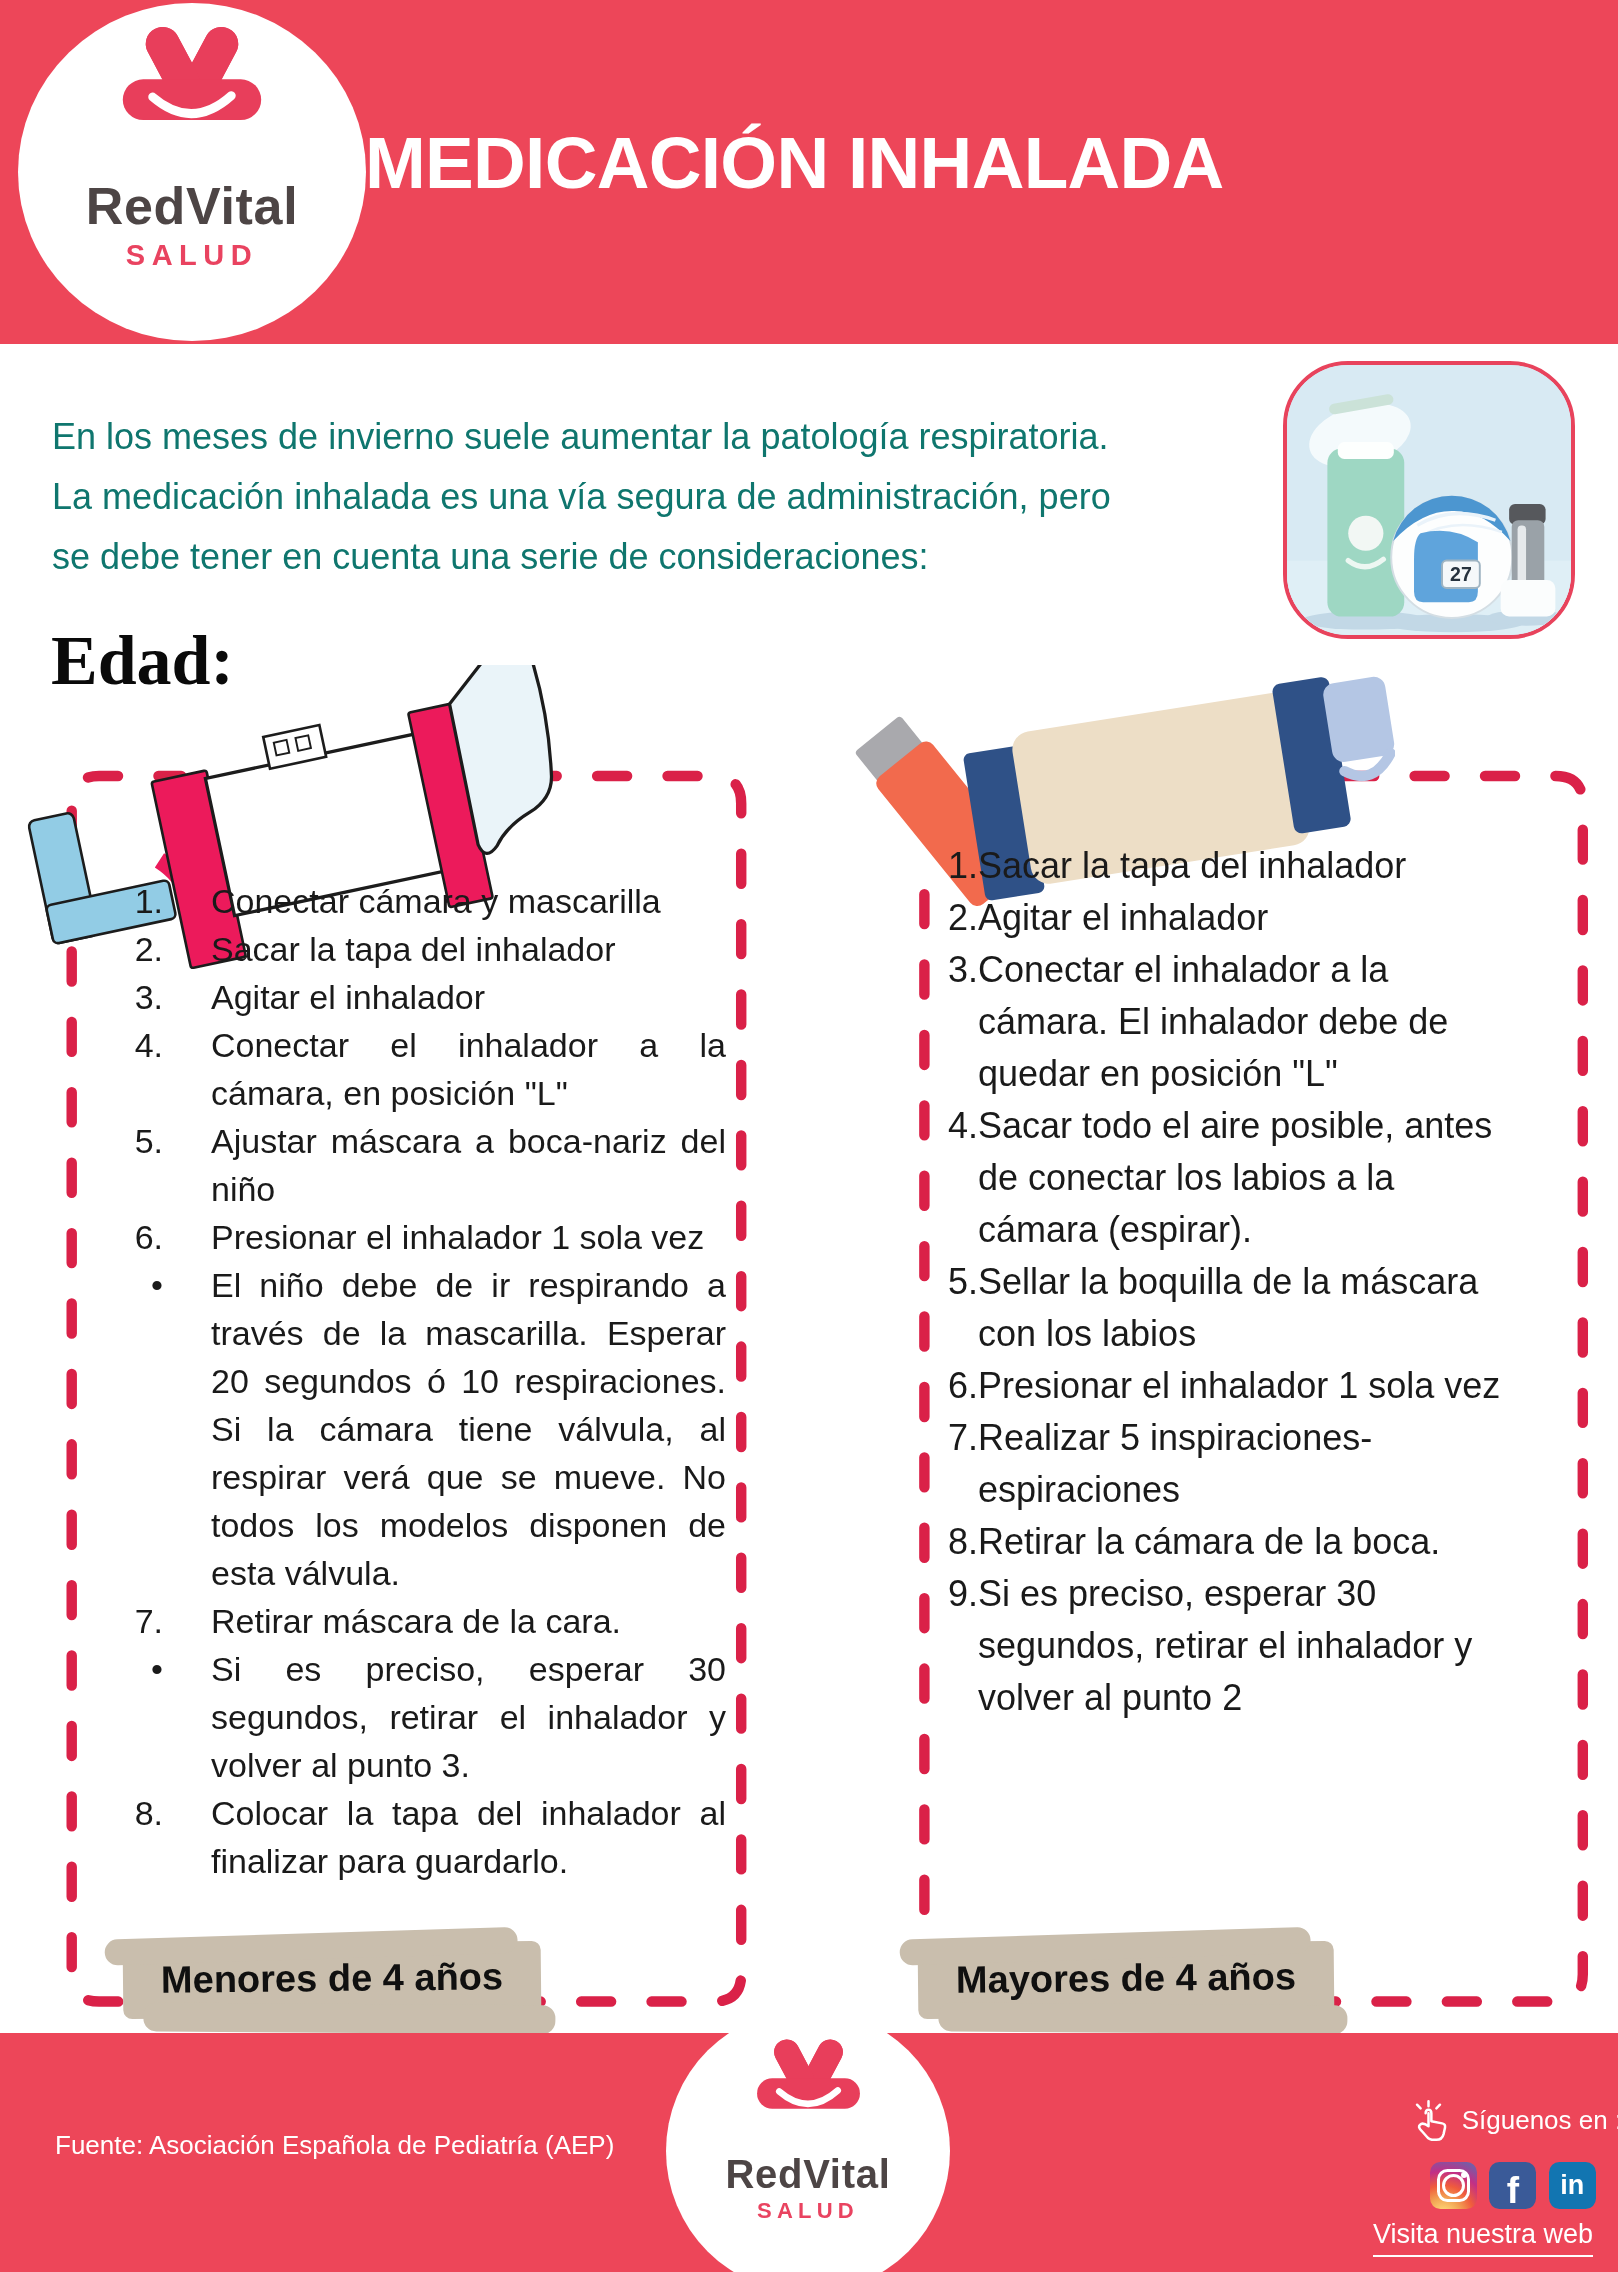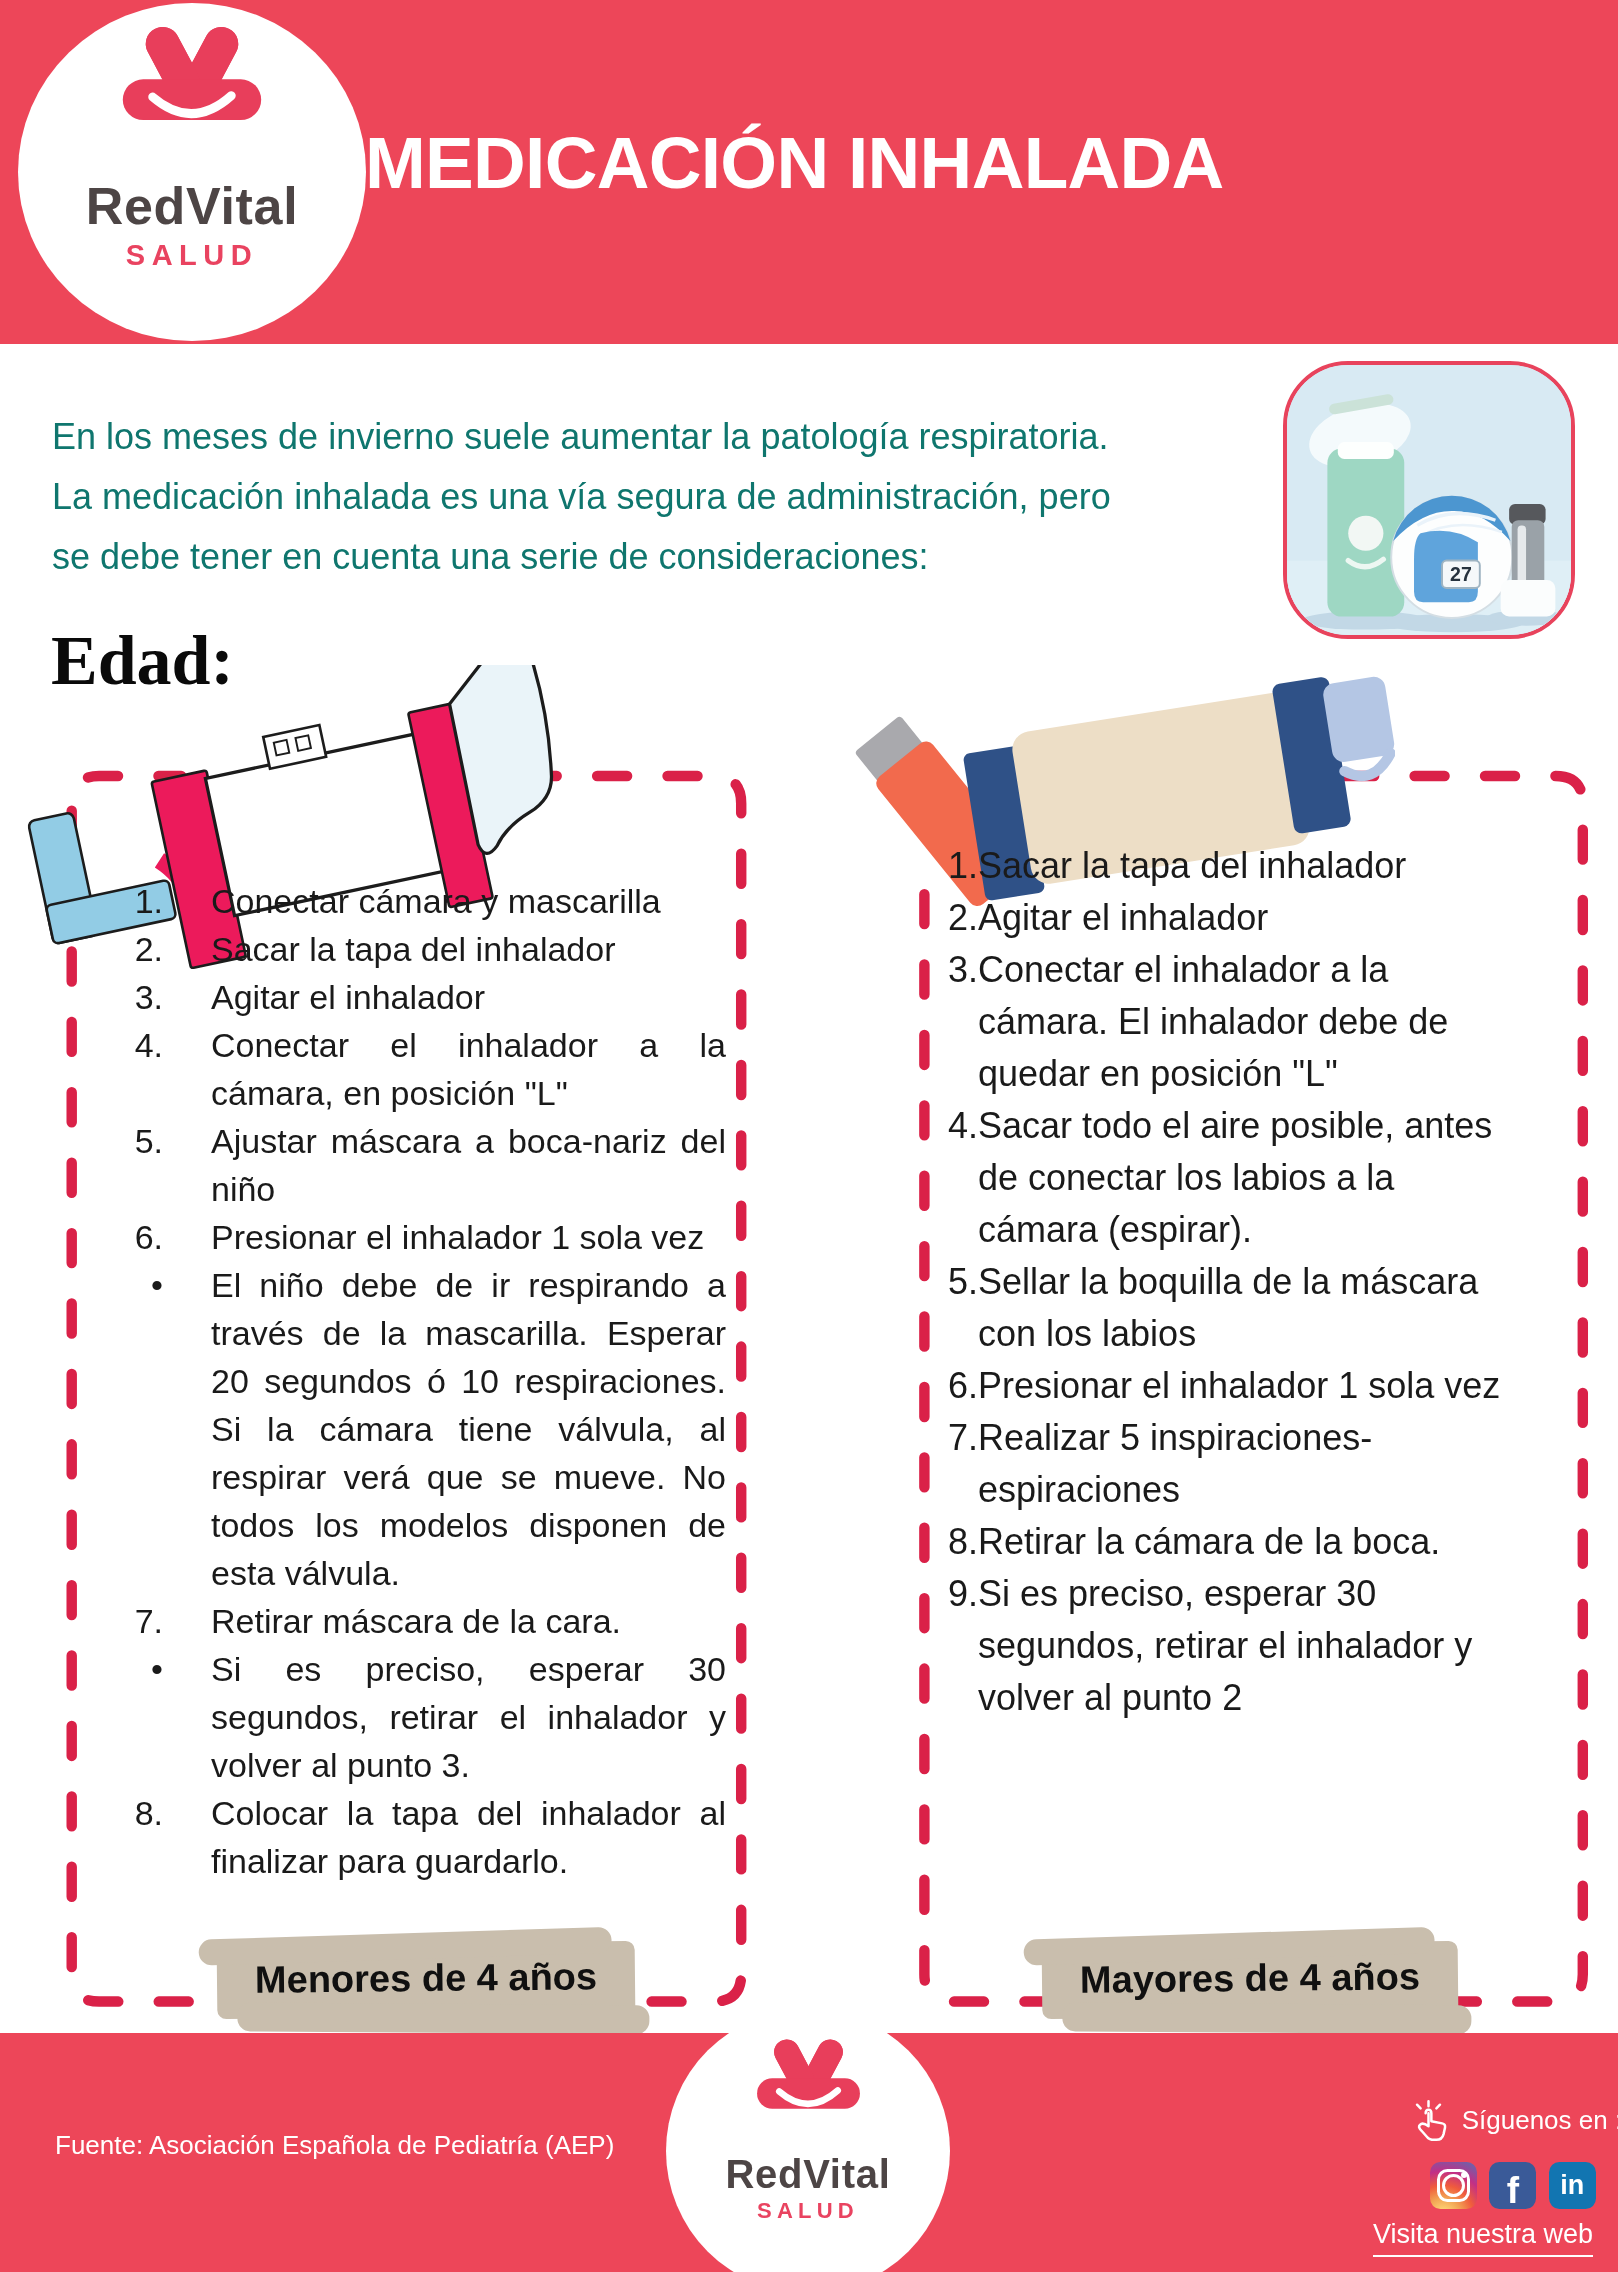--- a/index.html
+++ b/index.html
@@ -41,21 +41,21 @@
   .lst-left  { left:123px; top:877px; width:603px; font-size:34px; line-height:48px; }
   .lst-right { left:918px; top:840px; width:660px; font-size:36px; line-height:52px; }
   .item { display:flex; align-items:flex-start; }
   .marker { flex:0 0 auto; text-align:right; white-space:nowrap; }
   .lst-left  .marker { width:40px; }
   .lst-right .marker { width:60px; }
   .txt { flex:1 1 auto; min-width:0; }
   .lst-left  .txt { text-align:justify;margin-left:48px; }
   .lst-right .txt { text-align:left; white-space:pre-line; }
   
-  .age-label-wrap { position:absolute; text-align:center; }
+  .age-label-wrap { position:absolute; text-align:left; }
   .age-label-wrap.left  { left:123px;  top:1943px; width:606px; }
   .age-label-wrap.right { left:918px; top:1943px; width:665px; }
   .scribble {
     position:relative; display:inline-block; background:#C9BEAD;
     padding:14.3px 38px 17px; border-radius:9px; transform:rotate(-0.6deg);
   }
   .scribble::before {
     content:""; position:absolute; left:-18px; top:-10.4px; right:23.5px; height:26px;
     background:#C9BEAD; border-radius:13px; transform:rotate(-1.2deg);
   }

